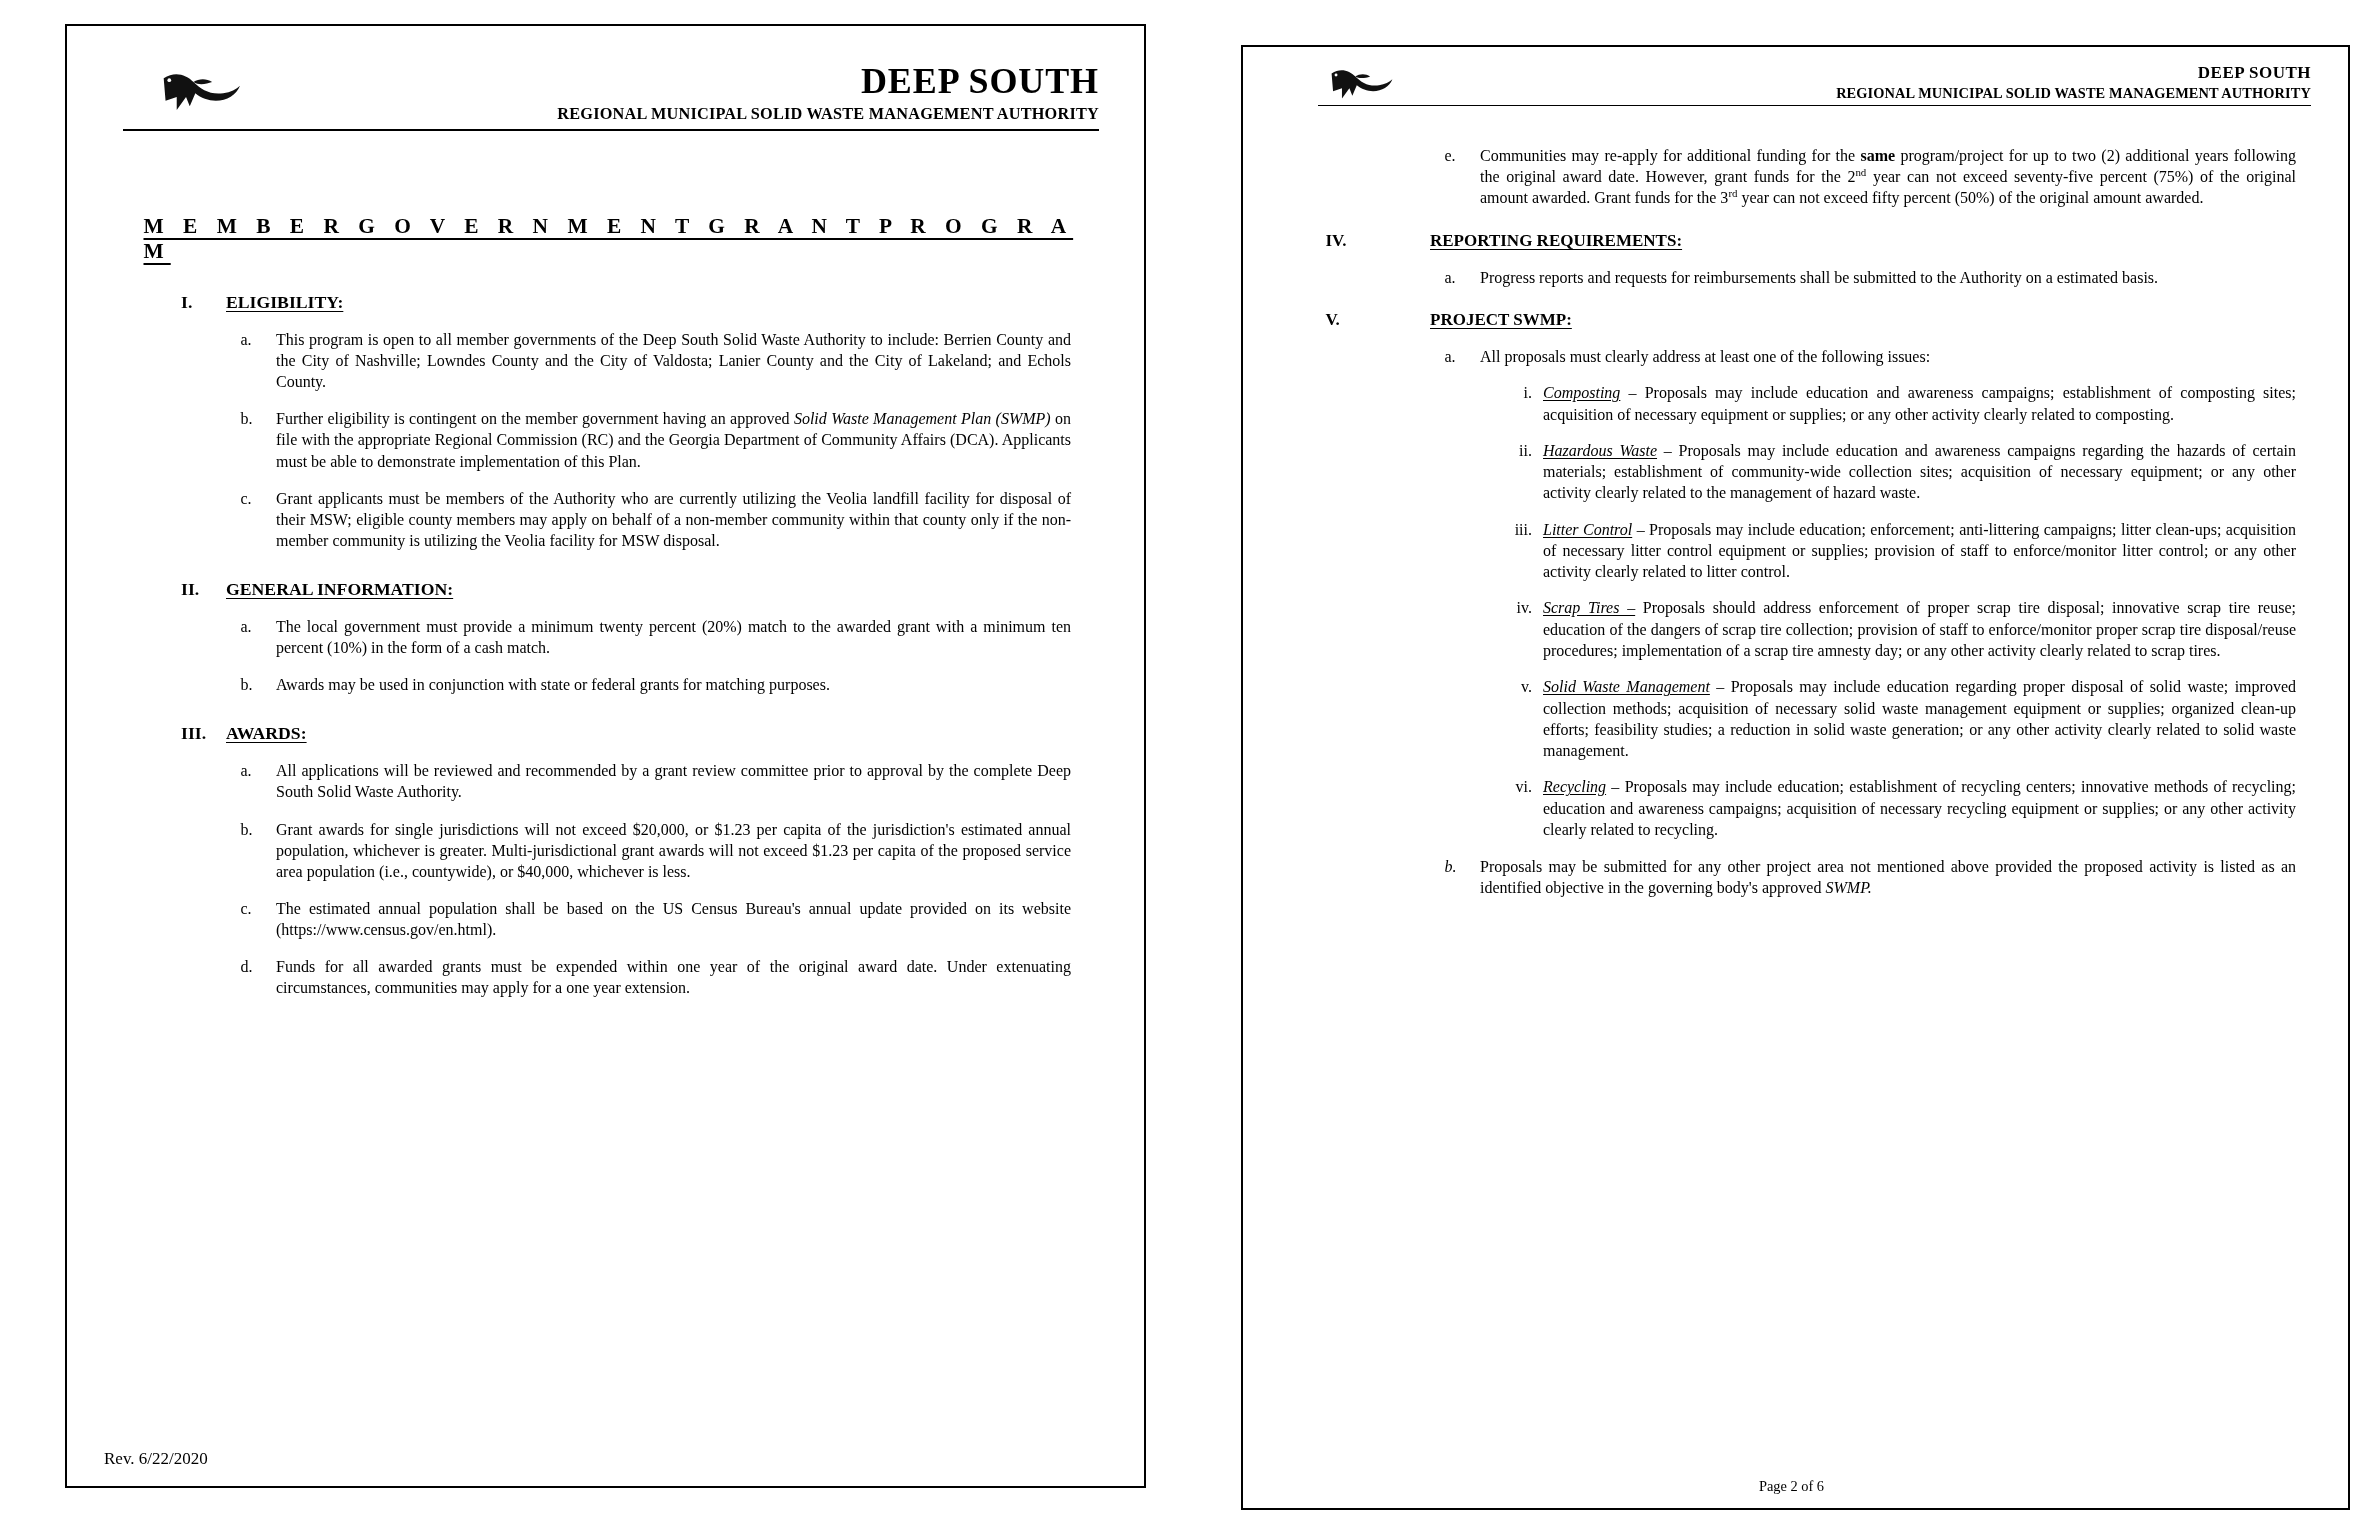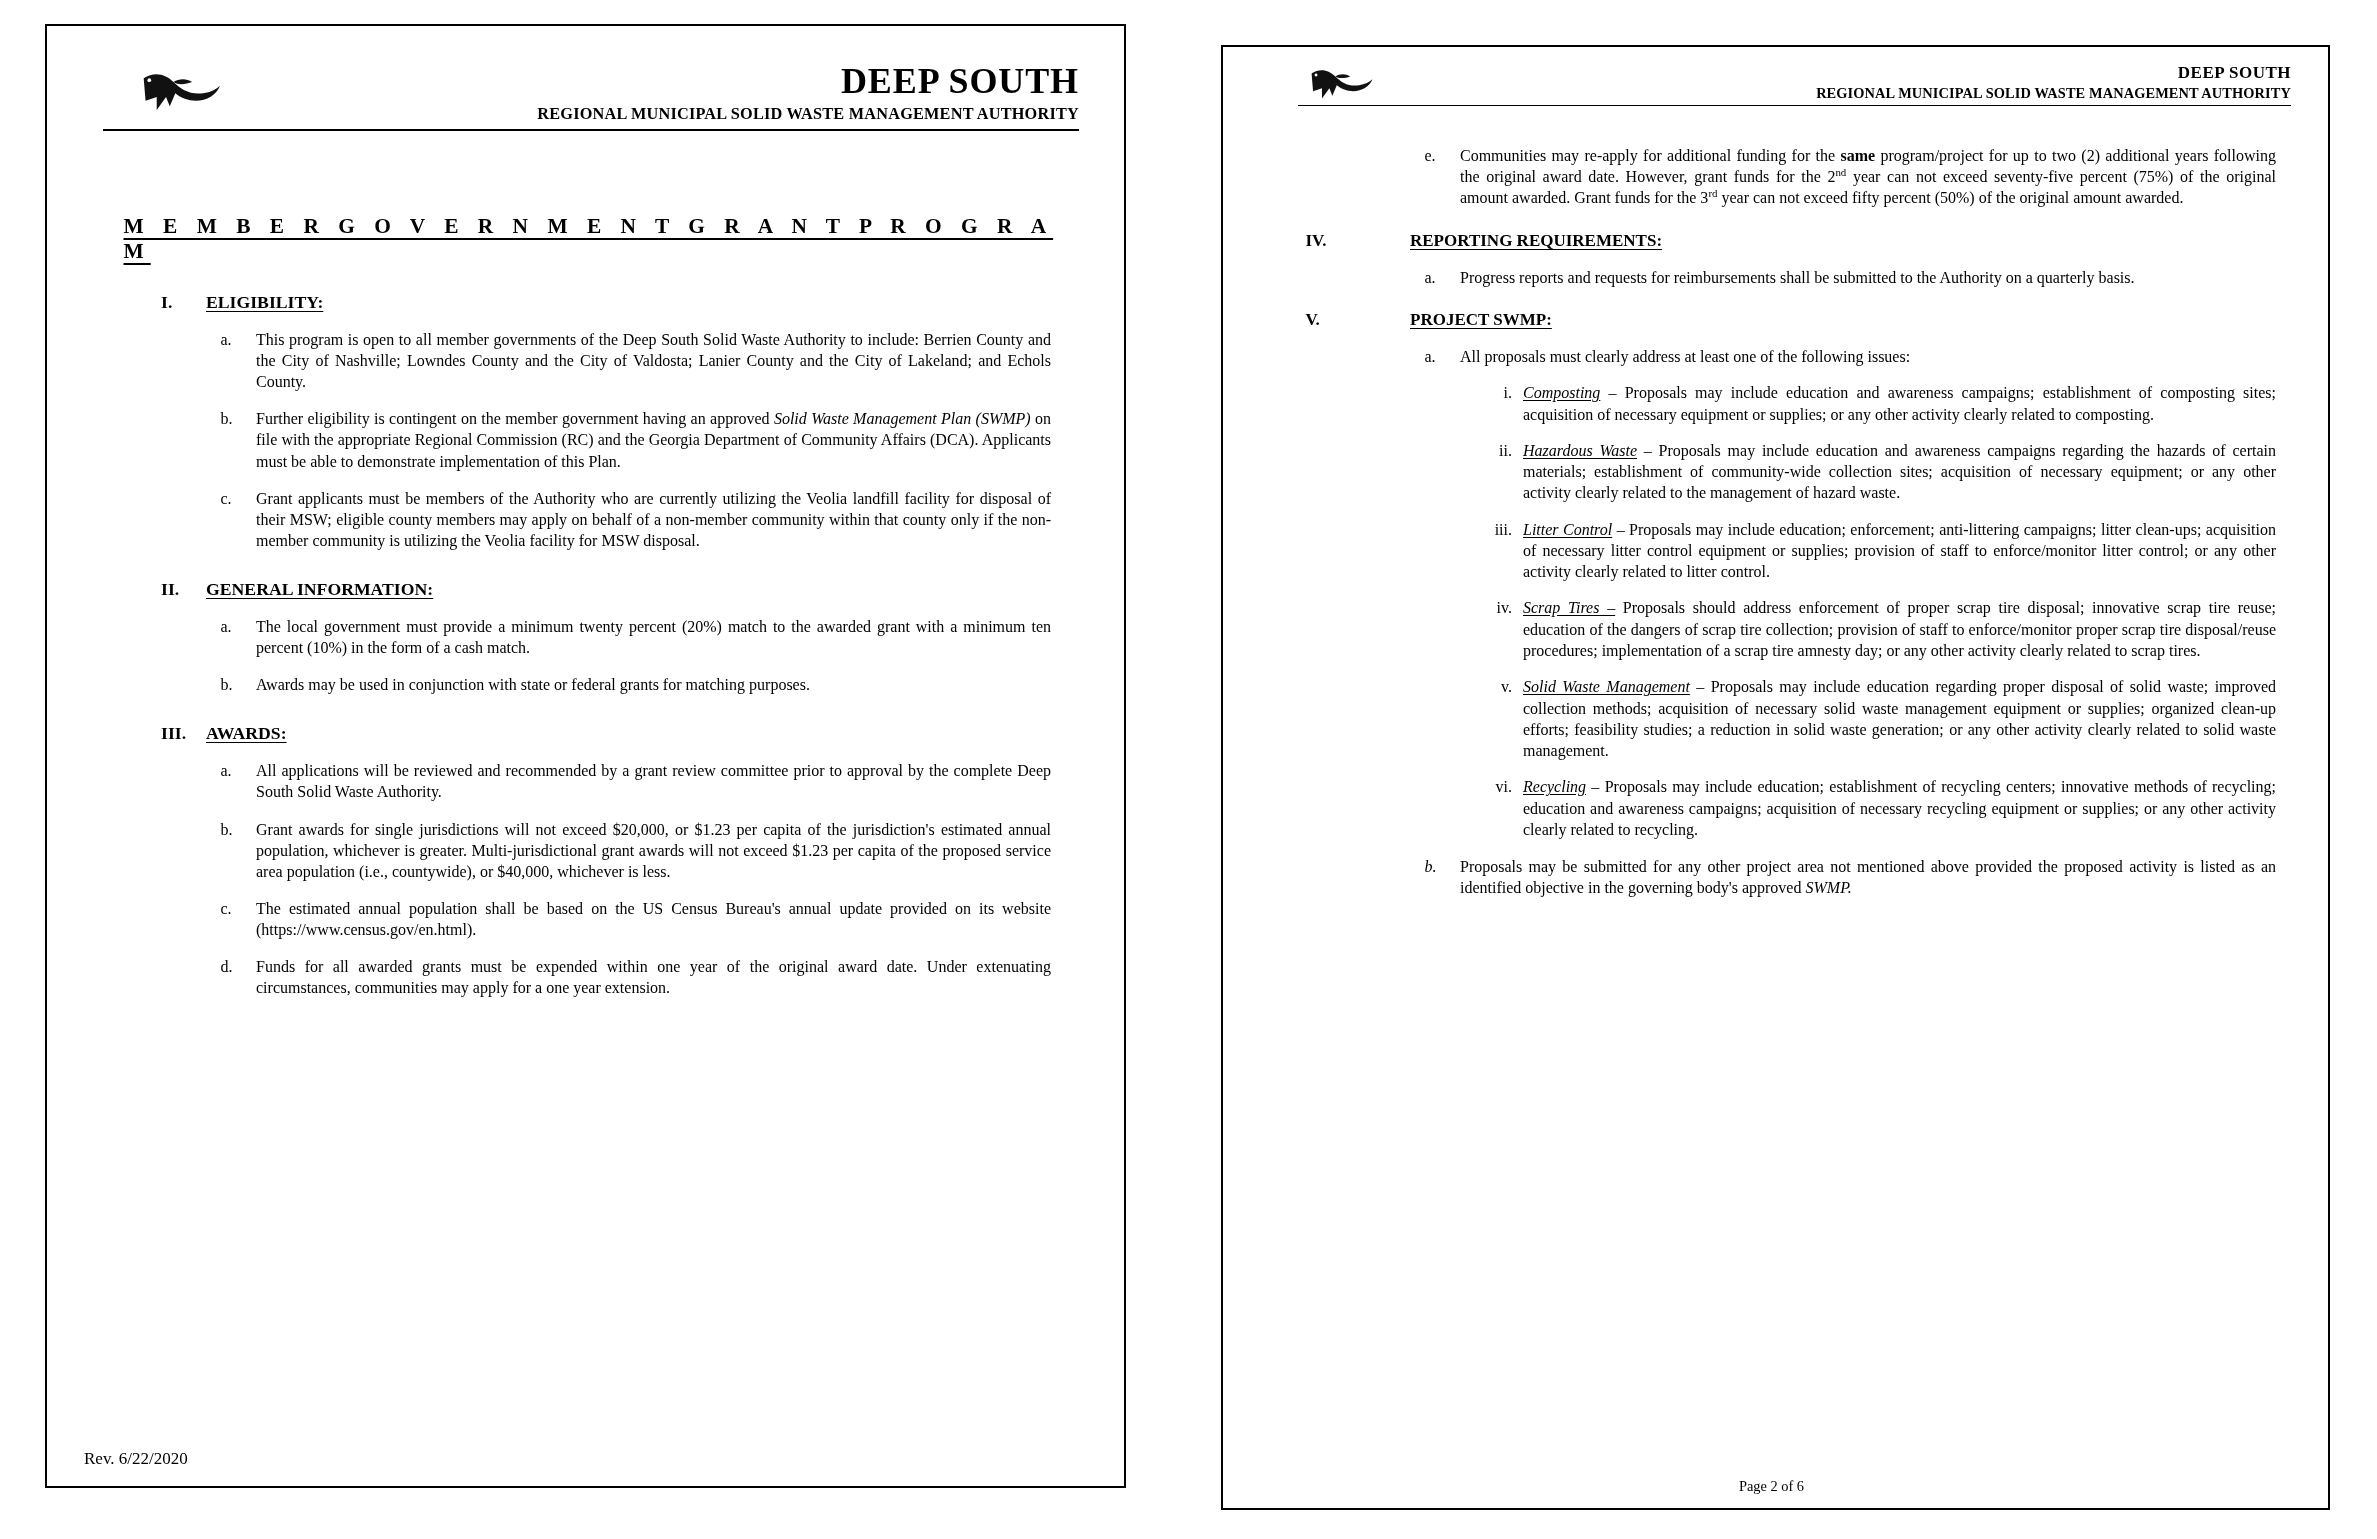--- a/index.html
+++ b/index.html
@@ -11,20 +11,21 @@
     overflow: hidden;
   }
   body {
     font-family: "Liberation Serif", serif;
     color: #000000;
   }
   .spread {
     position: relative;
     width: 2260px;
     height: 1539px;
+    margin-left: 20px;
   }
   .page {
     position: absolute;
     background: #ffffff;
     border: 2.8px solid #000000;
     box-sizing: border-box;
     overflow: hidden;
   }
   .page-left {
     left: 45px;
@@ -280,21 +281,21 @@
         </div>
         <div class="rule-thin"></div>
       </div>
 
       <div id="right-body">
           <div class="list-a-r">
             <div class="item"><span class="item-marker">e.</span><span>Communities may re-apply for additional funding for the <span class="b">same</span> program/project for up to two (2) additional years following the original award date. However, grant funds for the 2<sup>nd</sup> year can not exceed seventy-five percent (75%) of the original amount awarded. Grant funds for the 3<sup>rd</sup> year can not exceed fifty percent (50%) of the original amount awarded.</span></div>
           </div>
           <div class="section-r"><span class="section-num-r">IV.</span><span class="section-title-r">REPORTING REQUIREMENTS:</span></div>
           <div class="list-a-r">
-            <div class="item"><span class="item-marker">a.</span><span>Progress reports and requests for reimbursements shall be submitted to the Authority on a quarterly basis.</span></div>
+            <div class="item"><span class="item-marker">a.</span><span>Progress reports and requests for reimbursements shall be submitted to the Authority on a estimated basis.</span></div>
           </div>
           <div class="section-r"><span class="section-num-r">V.</span><span class="section-title-r">PROJECT SWMP:</span></div>
           <div class="list-a-r">
             <div class="item"><span class="item-marker">a.</span><span>All proposals must clearly address at least one of the following issues:</span></div>
           </div>
           <div class="list-i">
             <div class="subitem"><span class="subitem-marker">i.</span><span class="u i">Composting</span><span> – Proposals may include education and awareness campaigns; establishment of composting sites; acquisition of necessary equipment or supplies; or any other activity clearly related to composting.</span></div>
             <div class="subitem"><span class="subitem-marker">ii.</span><span class="u i">Hazardous Waste</span><span> – Proposals may include education and awareness campaigns regarding the hazards of certain materials; establishment of community-wide collection sites; acquisition of necessary equipment; or any other activity clearly related to the management of hazard waste.</span></div>
             <div class="subitem"><span class="subitem-marker">iii.</span><span class="u i">Litter Control</span><span> – Proposals may include education; enforcement; anti-littering campaigns; litter clean-ups; acquisition of necessary litter control equipment or supplies;  provision of staff to enforce/monitor litter control; or any other activity clearly related to litter control.</span></div>
             <div class="subitem"><span class="subitem-marker">iv.</span><span class="u i">Scrap Tires –</span><span> Proposals should address enforcement of proper scrap tire disposal; innovative scrap tire reuse; education of the dangers of scrap tire collection; provision of staff to enforce/monitor proper scrap tire disposal/reuse procedures; implementation of a scrap tire amnesty day; or any other activity clearly related to scrap tires.</span></div>

